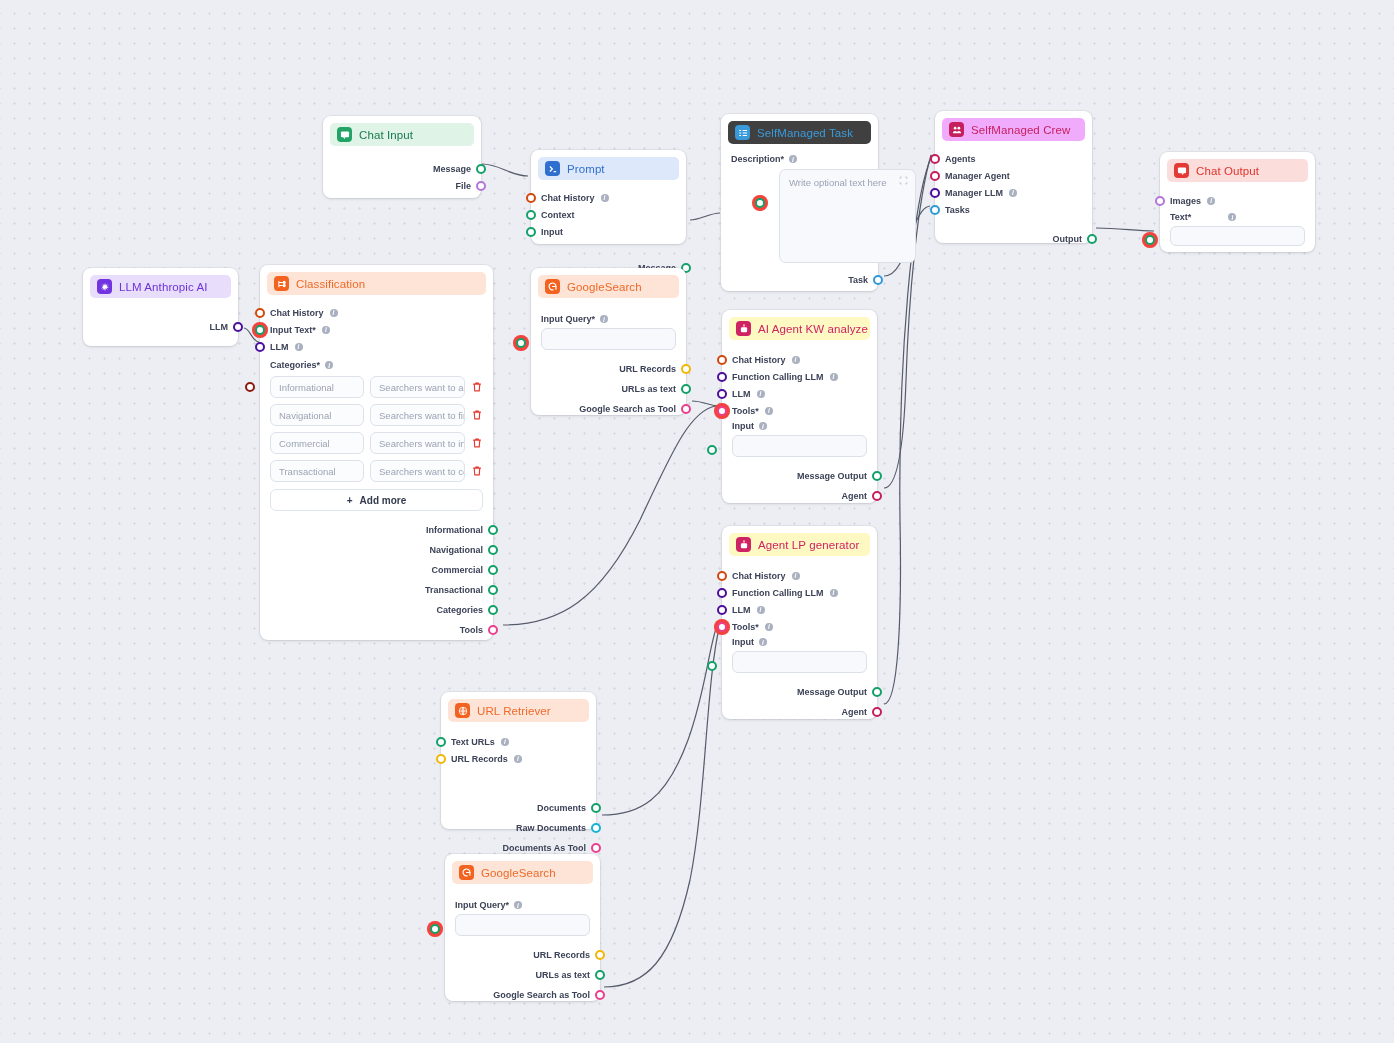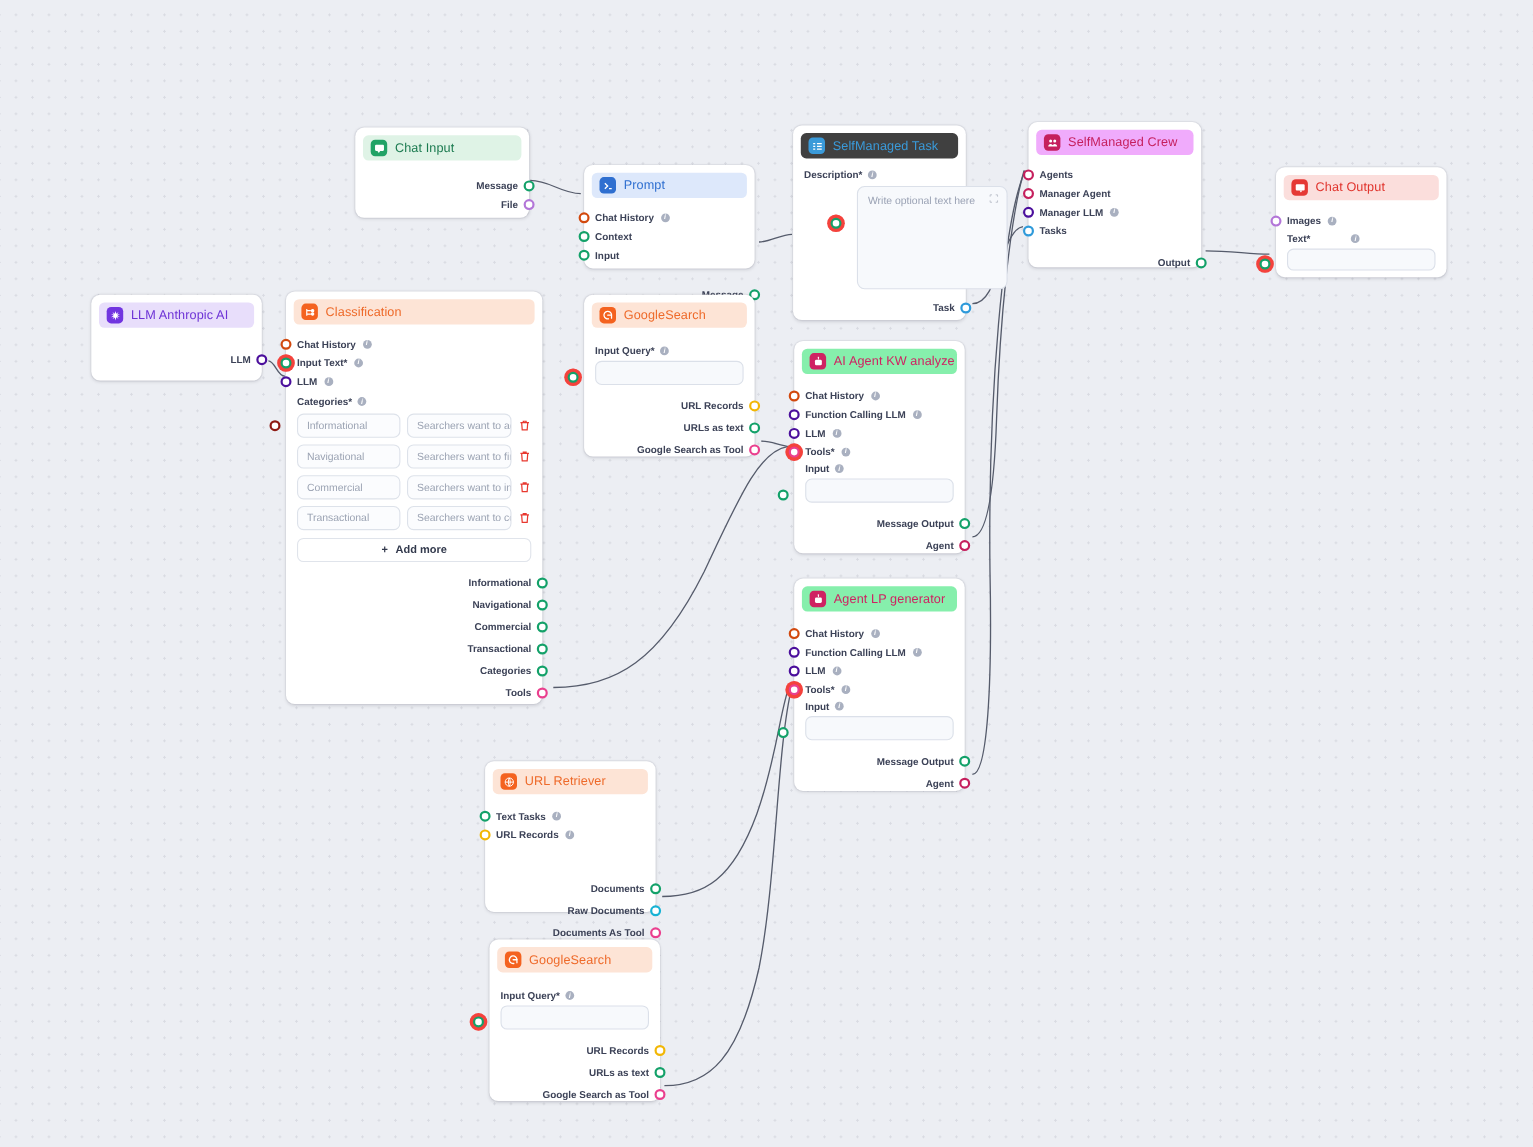--- a/index.html
+++ b/index.html
@@ -46,21 +46,21 @@
   .t-green  .node-ico { background: #21a366; }
   .t-blue   .node-head { background: #dde8fb; }
   .t-blue   .node-title { color: #2f6fd0; }
   .t-blue   .node-ico { background: #2f6fd0; }
   .t-cyan   .node-head { background: #404040; }
   .t-cyan   .node-title { color: #3a9ad9; }
   .t-cyan   .node-ico { background: #3a9ad9; }
   .t-crim   .node-head { background: #f0abfc; }
   .t-crim   .node-title { color: #c51f5d; }
   .t-crim   .node-ico { background: #c51f5d; }
-  .t-pink   .node-head { background: #86efac; }
+  .t-pink   .node-head { background: #fef9c3; }
   .t-pink   .node-title { color: #cf2262; }
   .t-pink   .node-ico { background: #cf2262; }
   .t-red    .node-head { background: #fbdedc; }
   .t-red    .node-title { color: #e0332c; }
   .t-red    .node-ico { background: #e53935; }
   .t-orange .node-head { background: #fde4d6; }
   .t-orange .node-title { color: #ee6a2a; }
   .t-orange .node-ico { background: #f4621f; }
   .t-purple .node-head { background: #e8defb; }
   .t-purple .node-title { color: #6e34d6; }
@@ -552,21 +552,21 @@
         <svg width="10" height="10" viewBox="0 0 16 16" fill="none" stroke="#fff" stroke-width="1.4">
             <circle cx="8" cy="8" r="6"></circle>
             <path d="M2 8h12M8 2c1.8 2 1.8 10 0 12M8 2c-1.8 2-1.8 10 0 12"></path>
           </svg>
       </span>
       <span class="node-title">URL Retriever</span>
     </div>
     <div class="node-body" style="padding-top:11px;">
       <div class="port-row">
         <span class="handle on-left h-green"></span>
-        <span class="port-label">Text Tasks</span>
+        <span class="port-label">Text URLs</span>
         <span class="info-dot">i</span>
       </div>
       <div class="port-row">
         <span class="handle on-left h-yellow"></span>
         <span class="port-label">URL Records</span>
         <span class="info-dot">i</span>
       </div>
       <div class="port-row out" style="margin-top:32px;">
         <span class="port-label">Documents</span>
         <span class="handle on-right h-green"></span>

